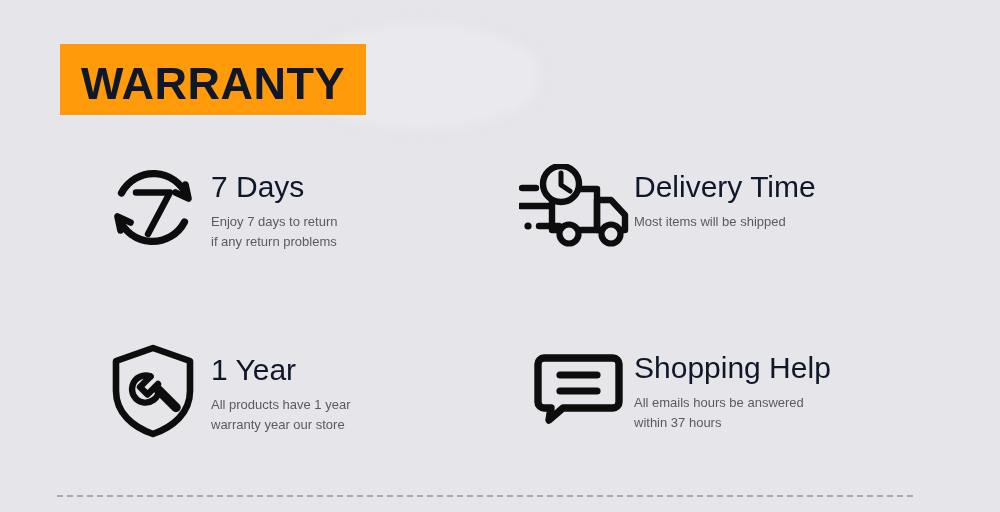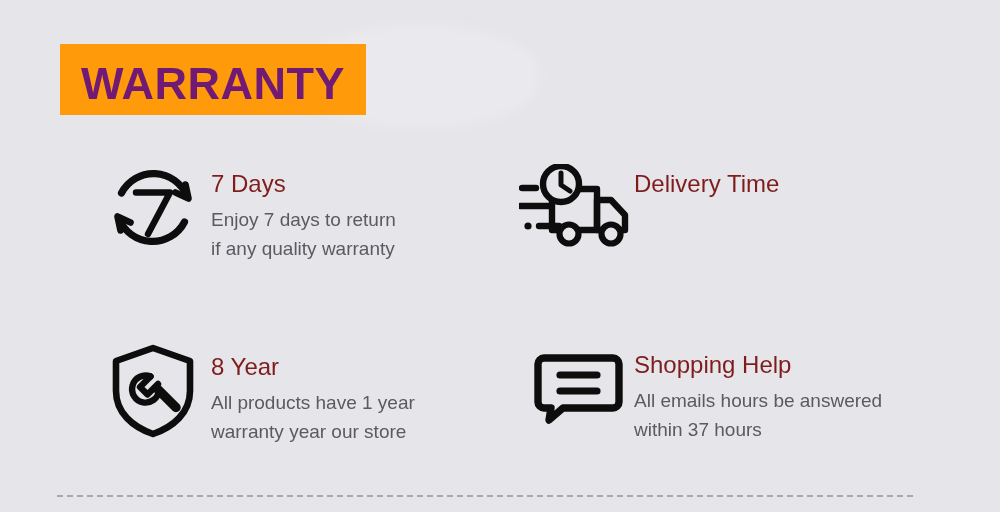--- a/index.html
+++ b/index.html
@@ -40,21 +40,21 @@
     align-items: center;
     justify-content: center;
   }
 
   .banner-text {
     font-family: "Liberation Sans", sans-serif;
     font-weight: bold;
     font-size: 45px;
     line-height: 1;
     letter-spacing: 0.5px;
-    color: #701a75;
+    color: #0f172a;
     white-space: nowrap;
     margin-top: 8px;
   }
 
   .grid {
     position: absolute;
     left: 0;
     top: 152px;
     width: 1000px;
     height: 330px;
@@ -80,30 +80,30 @@
     justify-content: center;
   }
 
   .icon-box svg { display: block; }
 
   .feature-text {
     padding-top: 10px;
   }
 
   .feature-title {
-    font-size: 24px;
+    font-size: 30px;
     line-height: 1.15;
-    color: #7f1d1d;
+    color: #0f172a;
     font-weight: normal;
     white-space: nowrap;
     margin-bottom: 7px;
   }
 
   .feature-desc {
-    font-size: 19px;
+    font-size: 13px;
     line-height: 1.55;
     color: #5b5a60;
     white-space: nowrap;
   }
 
   .divider {
     position: absolute;
     left: 57px;
     top: 495px;
     width: 856px;
@@ -131,21 +131,21 @@
 
         <path d="M79.5 60 A36 36 0 0 1 14 56.5" stroke="#0d0d0d" stroke-width="7.2" stroke-linecap="round" fill="none"></path>
         <path d="M25.5 60.5 L12.5 54.5 L15.5 68.5" stroke="#0d0d0d" stroke-width="6.6" stroke-linejoin="round" stroke-linecap="round" fill="none"></path>
 
         <path d="M31 30.5 L65 30.5 L43 72" stroke="#0d0d0d" stroke-width="6.4" stroke-linecap="round" stroke-linejoin="round" fill="none"></path>
       </svg>
     </div>
     <div class="feature-text">
       <div class="feature-title">7 Days</div>
       <div class="feature-desc">Enjoy 7 days to return</div>
-      <div class="feature-desc">if any quality warranty</div>
+      <div class="feature-desc">if any return problems</div>
     </div>
   </div>
 
   <div class="feature r1c2">
     <div class="icon-box">
       <svg width="114" height="88" viewBox="0 0 114 88" fill="none">
 
         <path d="M3 24 H17" stroke="#0d0d0d" stroke-width="6.4" stroke-linecap="round"></path>
         <path d="M1 42 H30" stroke="#0d0d0d" stroke-width="6.4" stroke-linecap="round"></path>
         <path d="M20 62 H40" stroke="#0d0d0d" stroke-width="6.4" stroke-linecap="round"></path>
@@ -157,36 +157,37 @@
 
         <circle cx="50" cy="70" r="9.5" stroke="#0d0d0d" stroke-width="6.2" fill="#e6e5e9"></circle>
         <circle cx="92" cy="70" r="9.5" stroke="#0d0d0d" stroke-width="6.2" fill="#e6e5e9"></circle>
 
         <circle cx="42" cy="20" r="18" stroke="#0d0d0d" stroke-width="6.4" fill="#e6e5e9"></circle>
         <path d="M42 9 V21 L51 27" stroke="#0d0d0d" stroke-width="5" stroke-linecap="round" stroke-linejoin="round" fill="none"></path>
       </svg>
     </div>
     <div class="feature-text">
       <div class="feature-title">Delivery Time</div>
+      <div class="feature-desc">Most items will be shipped</div>
     </div>
   </div>
 
   <div class="feature r2c1">
     <div class="icon-box">
       <svg width="88" height="96" viewBox="0 0 88 96" fill="none">
         <path d="M44 5 L81 18 V48 C81 70 64 84 44 91 C24 84 7 70 7 48 V18 Z" stroke="#0d0d0d" stroke-width="6.6" stroke-linejoin="round" fill="none"></path>
 
         <path d="M41.5 33.5 A13.5 13.5 0 1 0 50 47.5 L50 47.5" stroke="#0d0d0d" stroke-width="6.4" stroke-linecap="round" fill="none"></path>
         <path d="M41.5 33.5 L31 44 L38.5 51.5 L49 41" stroke="#0d0d0d" stroke-width="6.4" stroke-linejoin="round" stroke-linecap="round" fill="none"></path>
 
         <path d="M47.5 45 L67 64.5" stroke="#0d0d0d" stroke-width="9.5" stroke-linecap="round"></path>
       </svg>
     </div>
     <div class="feature-text">
-      <div class="feature-title">8 Year</div>
+      <div class="feature-title">1 Year</div>
       <div class="feature-desc">All products have 1 year</div>
       <div class="feature-desc">warranty year our store</div>
     </div>
   </div>
 
   <div class="feature r2c2">
     <div class="icon-box">
       <svg width="98" height="86" viewBox="0 0 98 86" fill="none">
         <path d="M17 12 H86 A6 6 0 0 1 92 18 V56 A6 6 0 0 1 86 62 H36 L22 74 L24 62 H17 A6 6 0 0 1 11 56 V18 A6 6 0 0 1 17 12 Z" stroke="#0d0d0d" stroke-width="7.4" stroke-linejoin="round" fill="none"></path>
         <path d="M33 29 H70" stroke="#0d0d0d" stroke-width="7.2" stroke-linecap="round"></path>

